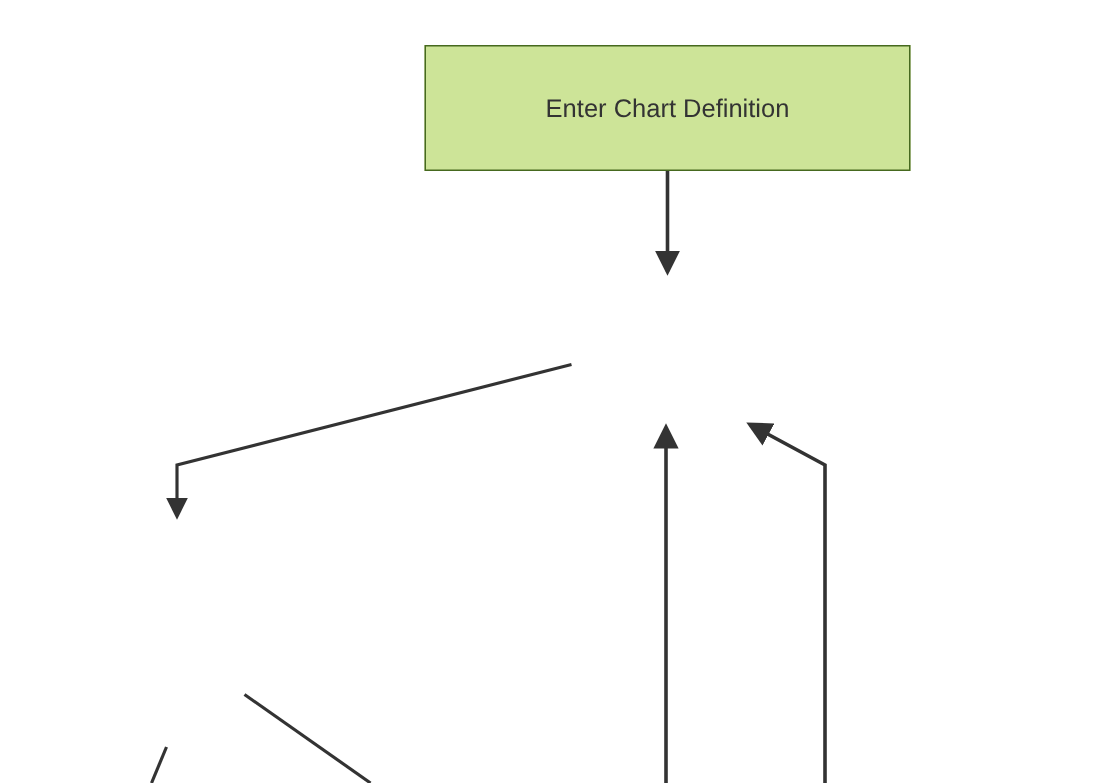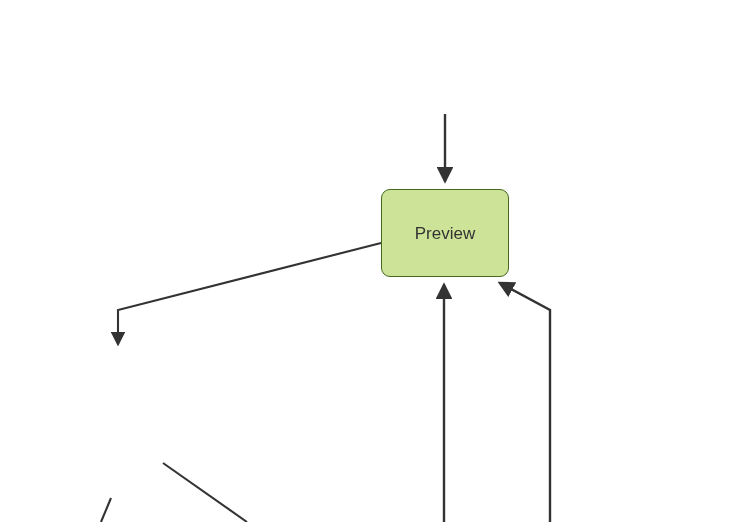--- a/index.html
+++ b/index.html
@@ -88,19 +88,19 @@
 
     <polyline points="444,522 444,285" fill="none" stroke="#333333" stroke-width="2.4" marker-end="url(#arrow)"></polyline>
 
     <polyline points="550,522 550,310 500,283" fill="none" stroke="#333333" stroke-width="2.4" marker-end="url(#arrow)"></polyline>
 
     <polyline points="111,498 101,522" fill="none" stroke="#333333" stroke-width="2.1"></polyline>
 
     <polyline points="163,463 247,522" fill="none" stroke="#333333" stroke-width="2.1"></polyline>
   </svg>
 
+  <div class="node node-rect" style="left:283px; top:30px; width:324px; height:84px;">
+    <span>Enter Chart Definition</span>
+  </div>
 
-  <div class="node node-round" style="left:381px; top:189px; width:128px; height:88px;">
-    <span>Preview</span>
-  </div>
 
 
 </div>
 
 </body></html>

